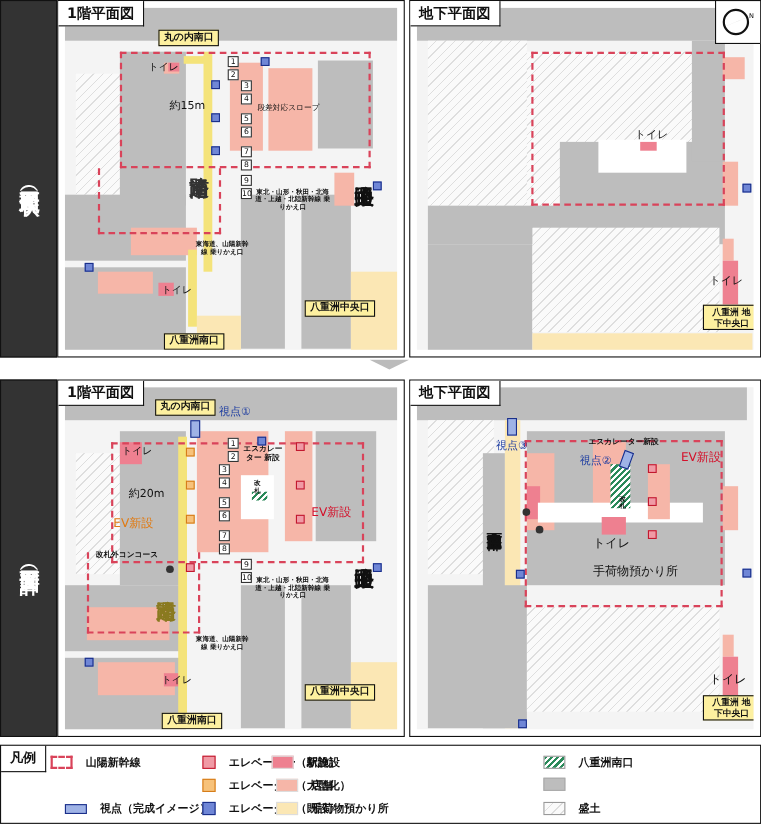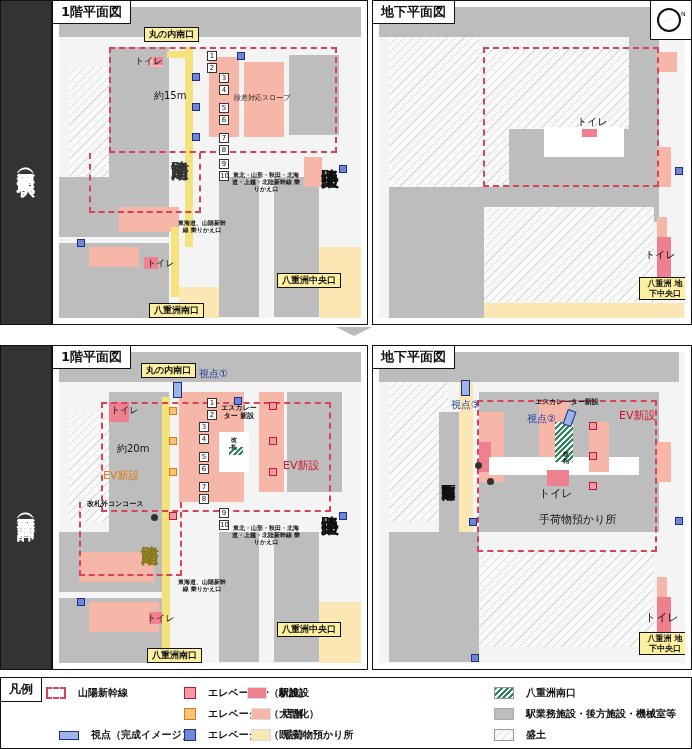--- a/index.html
+++ b/index.html
@@ -277,19 +277,18 @@
   <div class="lg" style="left:250px;top:50px">
       <span class="sw" style="background:#fbe7b4;border-color:#ddd"></span>
       <span>手荷物預かり所</span>
     </div>
   <div class="lg" style="left:493px;top:8px">
       <span class="sw green" style="position:static"></span>
       <span>八重洲南口</span>
     </div>
   <div class="lg" style="left:493px;top:29px">
       <span class="sw" style="background:#bdbdbd;border-color:#aaa"></span>
-      <span>駅業務施設・後方施設・機械室等</span>
     </div>
   <div class="lg" style="left:493px;top:50px">
       <span class="sw hatch" style="position:static"></span>
       <span>盛土</span>
     </div>
 </div>
 
 </body></html>

